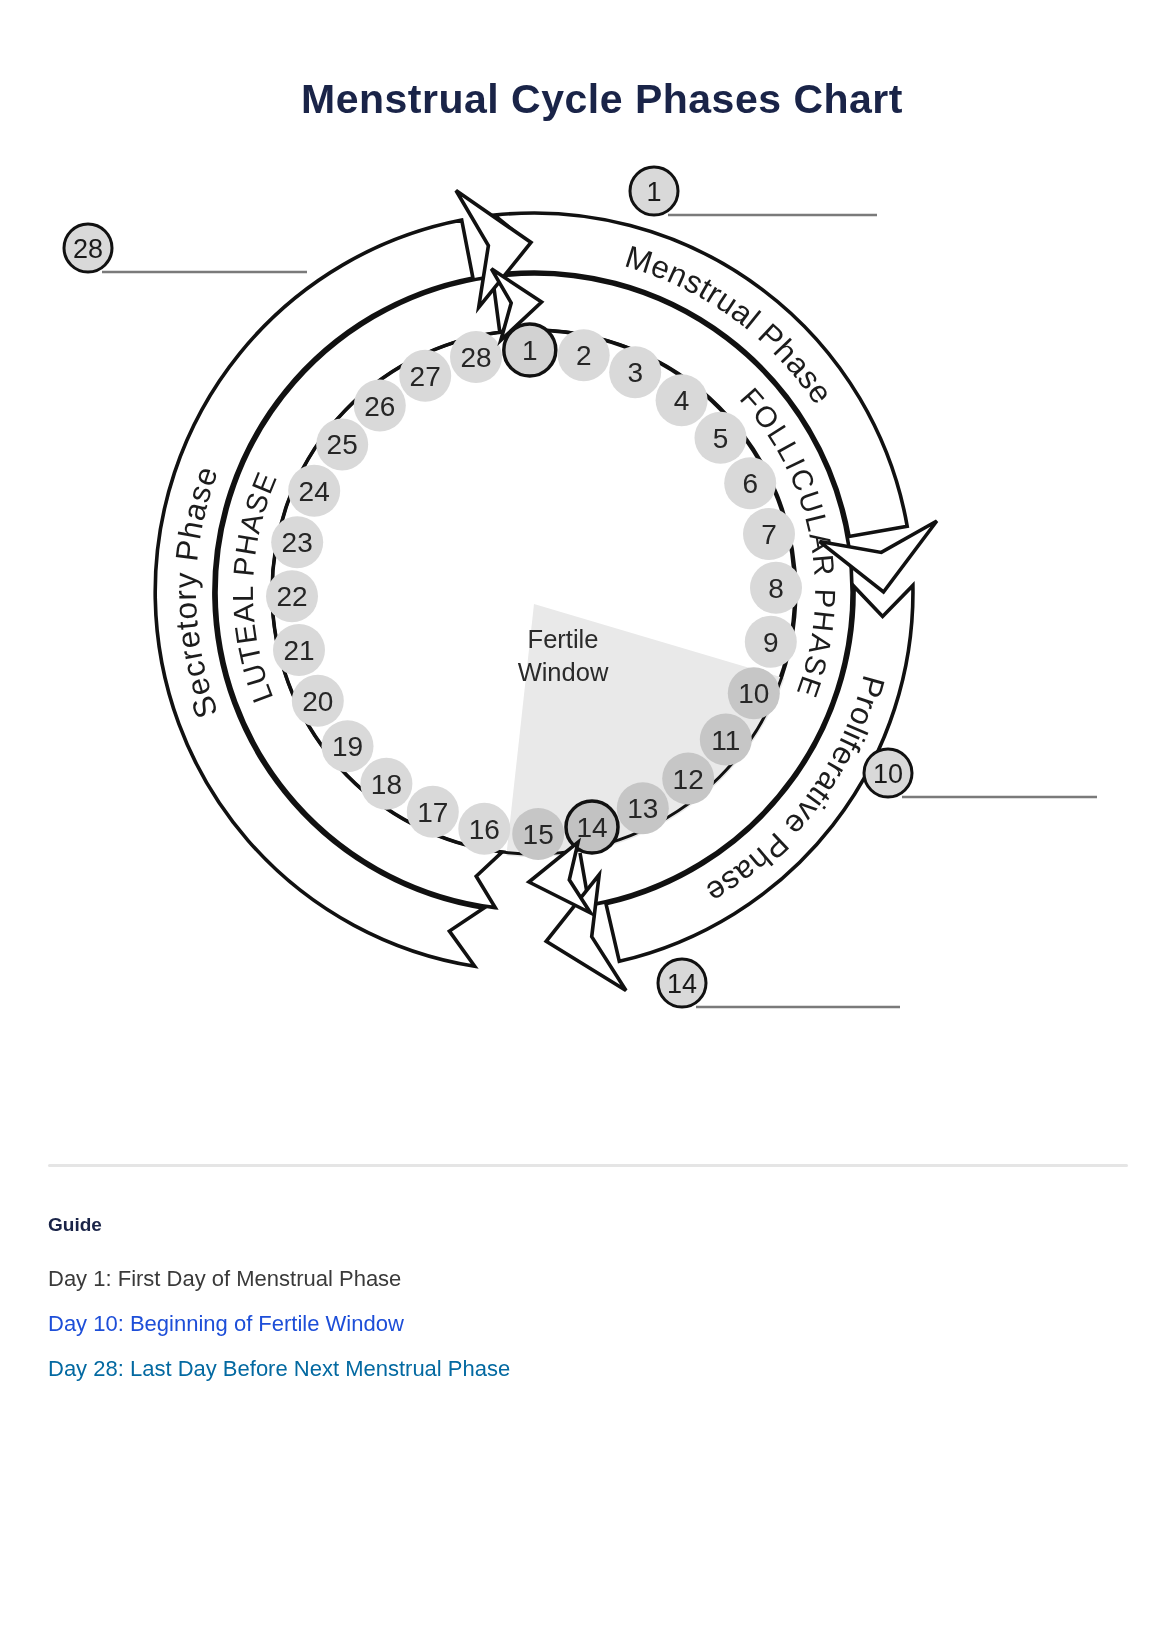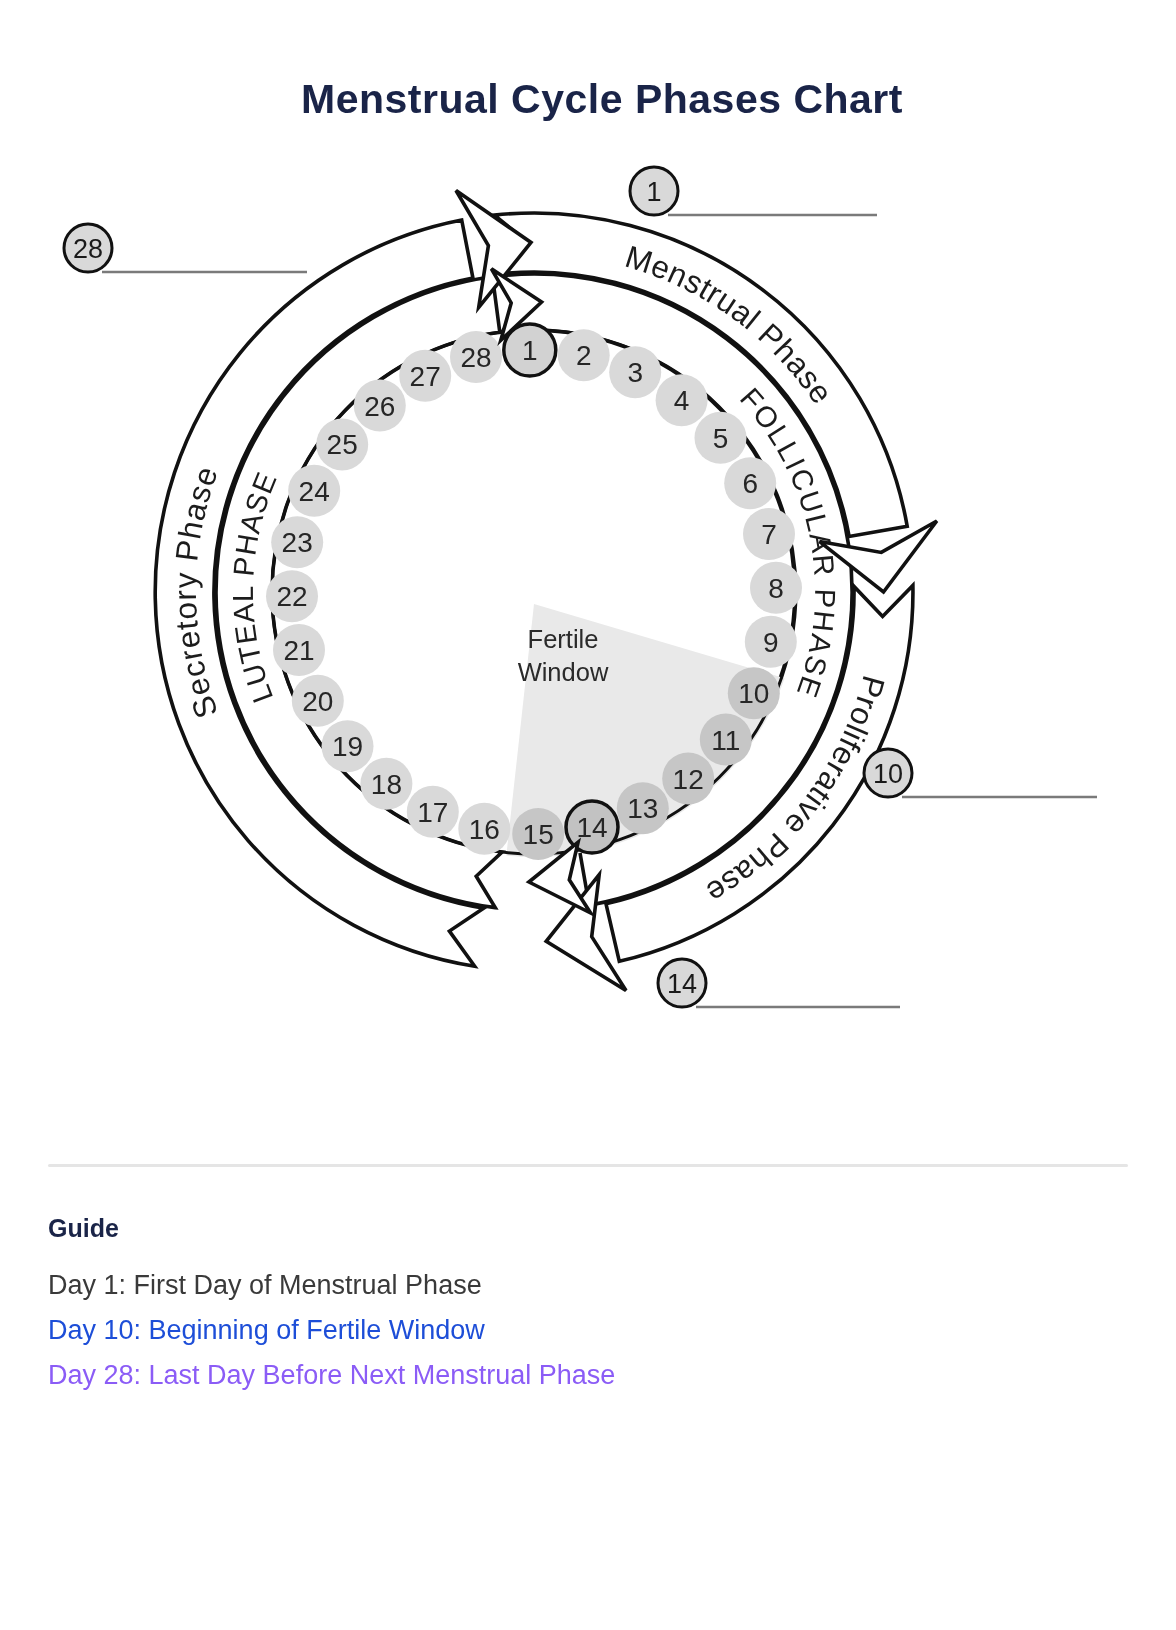--- a/index.html
+++ b/index.html
@@ -4,22 +4,22 @@
 <style>
   html,body{margin:0;padding:0;background:#ffffff;}
   .page{position:relative;width:1176px;height:1630px;background:#ffffff;overflow:hidden;
         font-family:"Liberation Sans", sans-serif;}
   .title{position:absolute;top:62px;left:0;width:1176px;margin:14px;text-align:center;
          font-size:41px;font-weight:700;letter-spacing:0.5px;}
   svg.diagram{position:absolute;top:0;left:0;}
   svg text{font-family:"Liberation Sans", sans-serif;}
   .divider{position:absolute;left:48px;top:1164px;width:1080px;height:3px;border-radius:2px;}
   .guide{position:absolute;left:48px;top:1214px;width:1080px;}
-  .guide h2{margin:0 0 20px 0;font-size:25px;font-weight:700;}
-  .guide .gitem{font-size:27px;line-height:45px;height:45px;}
+  .guide h2{margin:0 0 20px 0;font-size:19px;font-weight:700;}
+  .guide .gitem{font-size:22px;line-height:45px;height:45px;}
 </style>
 </head>
 <body>
 
 <div class="page">
   <h1 class="title" style="color: rgb(26, 36, 72);">Menstrual Cycle Phases Chart</h1>
 
   <svg class="diagram" width="1176" height="1160" viewBox="0 0 1176 1160" xmlns="http://www.w3.org/2000/svg">
       <path fill="#ffffff" stroke="#111111" stroke-width="3.6" stroke-linejoin="miter" d="M 494.4 215.1 A 379 379 0 0 1 907.2 526.2 L 849.1 536.4 A 320 320 0 0 0 500.6 273.8 L 527.9 242.6 Z"></path>
       <path fill="#ffffff" stroke="#111111" stroke-width="3.6" stroke-linejoin="miter" d="M 912.9 585.4 A 379 379 0 0 1 619.3 961.3 L 606 903.8 A 320 320 0 0 0 854 586.4 L 882.6 616.4 Z"></path>
@@ -125,15 +125,15 @@
         <text x="682" y="983" text-anchor="middle" dy="0.36em" font-size="27" fill="#1a1a1a">14</text>
       </g>
     </svg>
 
   <div class="divider" style="background: rgb(229, 229, 229);"></div>
 
   <div class="guide">
     <h2 style="color: rgb(26, 36, 72);">Guide</h2>
     <div class="gitem" style="color: rgb(58, 58, 58);">Day 1: First Day of Menstrual Phase</div>
     <div class="gitem" style="color: #1d4ed8;">Day 10: Beginning of Fertile Window</div>
-    <div class="gitem" style="color: #8b5cf6;">Day 28: Last Day Before Next Menstrual Phase</div>
+    <div class="gitem" style="color: #0369a1;">Day 28: Last Day Before Next Menstrual Phase</div>
   </div>
 </div>
 
 </body></html>

